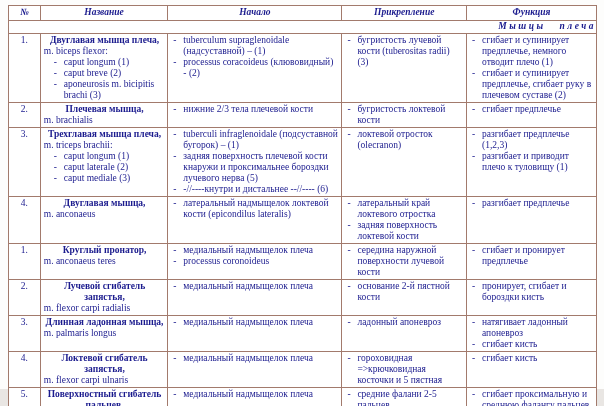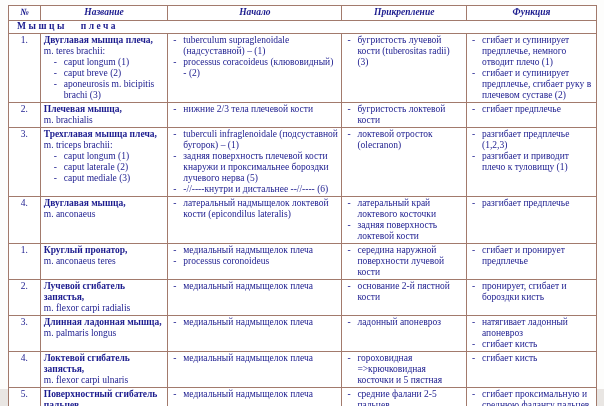--- a/index.html
+++ b/index.html
@@ -23,26 +23,26 @@
     color:#1b1b8e;
     font-size:9.5px;line-height:11px;
     padding:1px 2px;
     overflow:hidden;
   }
   th{
     font-weight:bold;font-style:italic;text-align:center;
     height:12px;padding:1px 0;
   }
   td.section-td{
-    font-weight:bold;text-align:left;
+    font-weight:bold;font-style:italic;text-align:right;
     letter-spacing:2.5px;word-spacing:9px;
-    height:11px;padding:0 0 1px 8px;
+    height:11px;padding:0 0 1px 16px;
   }
   td.num{text-align:center;}
-  .bold-name{font-weight:bold;}
+  .bold-name{font-weight:bold;text-align:center;}
   .name-cell{padding-left:3px;}
   .name-items{padding-left:7px;}
   .dash{display:flex;}
   .dash .m{flex:none;width:10px;padding-left:3px;}
   .dash .t{flex:1;padding-right:1px;}
 </style>
 </head>
 <body>
 
 <div class="white-area"></div>
@@ -65,21 +65,21 @@
       </tr>
     </thead>
   <tbody>
       <tr>
         <td colspan="5" class="section-td">Мышцы плеча</td>
       </tr>
       <tr>
         <td class="num">1.</td>
         <td class="name-cell">
           <div class="bold-name">Двуглавая мышца плеча,</div>
-          <div>m. teres brachii:</div>
+          <div>m. biceps flexor:</div>
           <div class="name-items">
             <div class="dash">
               <span class="m">-</span>
               <span class="t">caput longum (1)</span>
             </div>
             <div class="dash">
               <span class="m">-</span>
               <span class="t">caput breve (2)</span>
             </div>
             <div class="dash">
@@ -199,21 +199,21 @@
         </td>
         <td>
           <div class="dash">
             <span class="m">-</span>
             <span class="t">латеральный надмыщелок локтевой кости (epicondilus lateralis)</span>
           </div>
         </td>
         <td>
           <div class="dash">
             <span class="m">-</span>
-            <span class="t">латеральный край локтевого косточки</span>
+            <span class="t">латеральный край локтевого отростка</span>
           </div>
           <div class="dash">
             <span class="m">-</span>
             <span class="t">задняя поверхность локтевой кости</span>
           </div>
         </td>
         <td>
           <div class="dash">
             <span class="m">-</span>
             <span class="t">разгибает предплечье</span>

